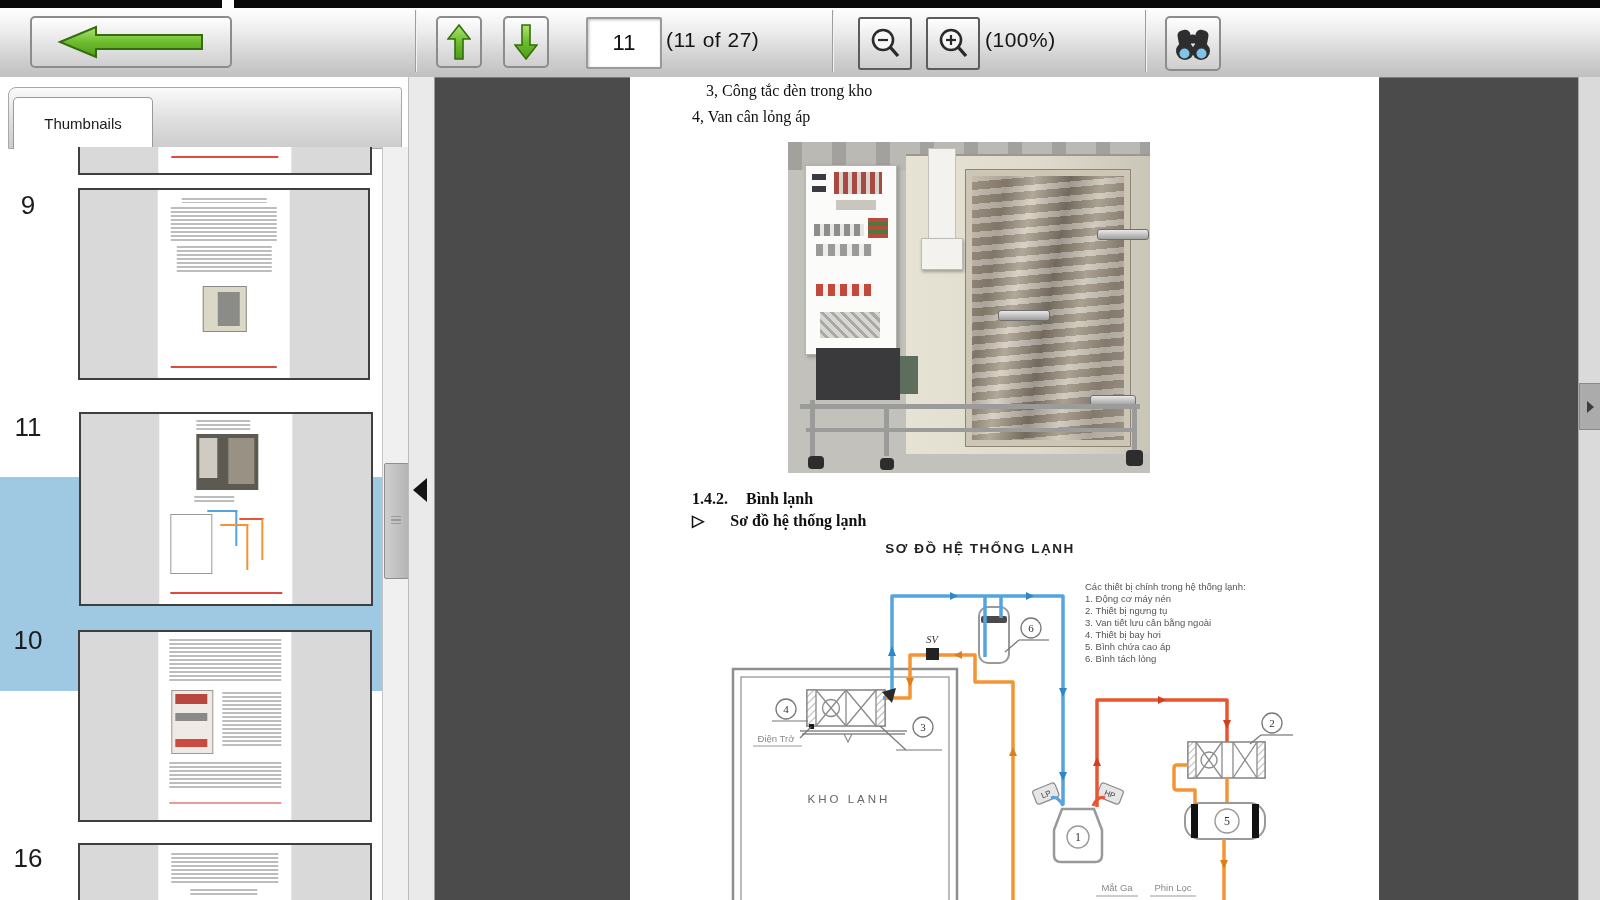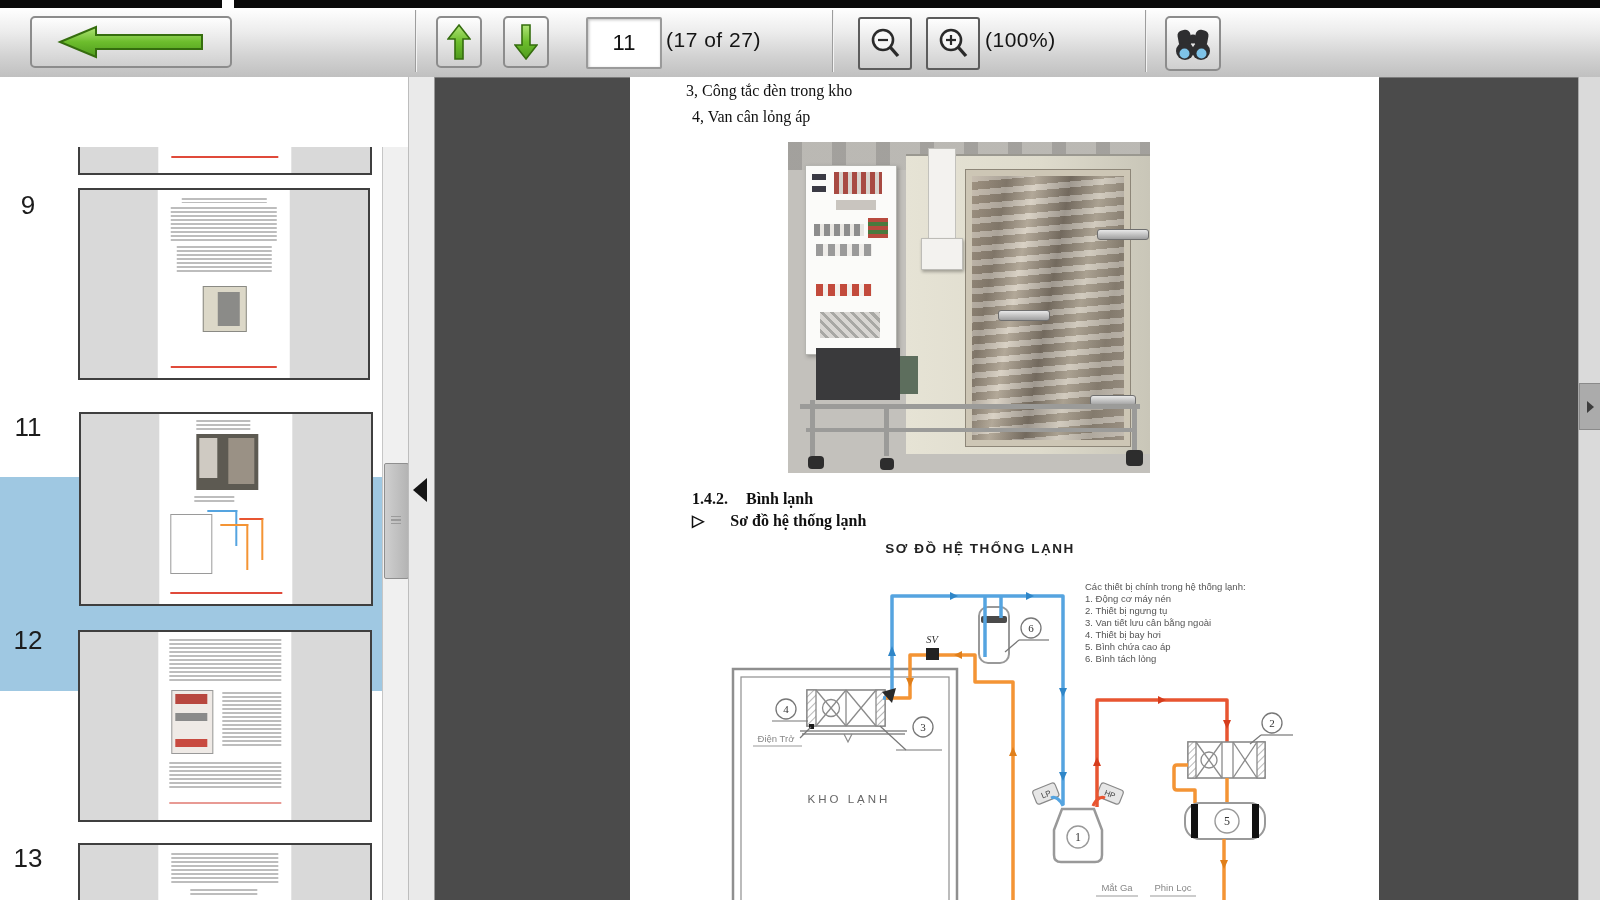--- a/index.html
+++ b/index.html
@@ -135,21 +135,21 @@
       <polygon points="12,3 23,17 16,17 16,37 8,37 8,17 1,17" fill="url(#grn)" stroke="#356d0e" stroke-width="1.6"></polygon>
     </svg>
   </div>
   <div id="next-btn" class="tb-btn abs">
     <svg width="24" height="40" viewBox="0 0 24 40">
       <polygon points="12,37 23,23 16,23 16,3 8,3 8,23 1,23" fill="url(#grn)" stroke="#356d0e" stroke-width="1.6"></polygon>
     </svg>
   </div>
 
   <input id="page-input" class="abs" value="11" style="">
-  <div class="tb-text abs" style="left:666px;">(17 of 27)</div>
+  <div class="tb-text abs" style="left:666px;">(11 of 27)</div>
 
   <div class="tb-sep abs" style="left:832px;"></div>
 
   <div id="zoomout-btn" class="tb-btn square abs">
     <svg width="38" height="38" viewBox="0 0 38 38">
       <circle cx="17" cy="15" r="10" fill="#f7f7f7" stroke="#2a2a2a" stroke-width="2.6"></circle>
       <line x1="12" y1="15" x2="22" y2="15" stroke="#2a2a2a" stroke-width="2.2"></line>
       <line x1="24.5" y1="22.5" x2="32" y2="31" stroke="#2a2a2a" stroke-width="3.4"></line>
     </svg>
   </div>
@@ -173,20 +173,25 @@
       <circle cx="12" cy="27" r="9" fill="#2e2e30"></circle>
       <circle cx="28" cy="27" r="9" fill="#2e2e30"></circle>
       <circle cx="11.5" cy="29.5" r="5" fill="#7ec3e8"></circle>
       <circle cx="28.5" cy="29.5" r="5" fill="#7ec3e8"></circle>
     </svg>
   </div>
 </div>
 
 <div id="sidebar" class="abs">
 
+  <div id="thumb-tabbar" class="abs">
+    <div id="thumb-tab" class="abs">
+      <span>Thumbnails</span>
+    </div>
+  </div>
 
   <div class="thumb-frame abs" style="left:78px;top:70px;width:290px;height:26px;border-top:none;">
     <div class="thumb-page">
       <div class="redline" style="left:10%;top:9px;width:80%;"></div>
     </div>
   </div>
 
   <div class="page-num abs" style="left:6px;top:113px;">9</div>
   <div class="thumb-frame abs" style="left:78px;top:111px;width:288px;height:188px;">
     <div class="thumb-page">
@@ -211,36 +216,36 @@
       </div>
       <div class="tline" style="left:26%;top:82px;width:30%;height:8px;"></div>
       <div class="abs" style="left:8%;top:100px;width:40px;height:58px;border:1px solid #9a9a9a;"></div>
       <div class="abs" style="left:36%;top:96px;width:28px;height:34px;border-top:2px solid #55a4e0;border-right:2px solid #55a4e0;"></div>
       <div class="abs" style="left:46%;top:110px;width:26px;height:44px;border-top:2px solid #f49434;border-right:2px solid #f49434;"></div>
       <div class="abs" style="left:60%;top:104px;width:22px;height:40px;border-top:2px solid #e85531;border-right:2px solid #f49434;"></div>
       <div class="redline" style="left:8%;top:178px;width:84%;"></div>
     </div>
   </div>
 
-  <div class="page-num abs" style="left:6px;top:548px;">12</div>
+  <div class="page-num abs" style="left:6px;top:548px;">10</div>
   <div class="thumb-frame abs" style="left:78px;top:553px;width:290px;height:188px;">
     <div class="thumb-page">
       <div class="tline" style="left:8%;top:7px;width:84%;height:44px;"></div>
       <div class="abs" style="left:10%;top:58px;width:40px;height:62px;background:#efeae6;border:1px solid #999;">
         <div class="abs" style="left:3px;top:3px;width:32px;height:10px;background:#b8473f;"></div>
         <div class="abs" style="left:3px;top:22px;width:32px;height:8px;background:#8a8a8a;"></div>
         <div class="abs" style="left:3px;top:48px;width:32px;height:8px;background:#c84a40;"></div>
       </div>
       <div class="tline" style="left:48%;top:60px;width:44%;height:56px;"></div>
       <div class="tline" style="left:8%;top:130px;width:84%;height:26px;"></div>
       <div class="redline" style="left:8%;top:170px;width:84%;background:#e89a94;"></div>
     </div>
   </div>
 
-  <div class="page-num abs" style="left:6px;top:766px;">13</div>
+  <div class="page-num abs" style="left:6px;top:766px;">16</div>
   <div class="thumb-frame abs" style="left:78px;top:766px;width:290px;height:57px;border-bottom:none;">
     <div class="thumb-page">
       <div class="tline" style="left:10%;top:8px;width:80%;height:30px;"></div>
       <div class="tline" style="left:24%;top:44px;width:50%;height:8px;"></div>
     </div>
   </div>
 
   <div id="side-scroll-track" class="abs">
     <div id="side-scroll-thumb" class="abs">
       <div class="grip"></div>
@@ -253,21 +258,21 @@
 </div>
 
 <div id="right-strip" class="abs">
   <div id="right-handle" class="abs">
     <div class="tri"></div>
   </div>
 </div>
 
 <div id="page" class="abs">
 
-  <div class="doc-line abs" style="left:56px;top:5px;text-align:right;">3, Công tắc đèn trong kho</div>
+  <div class="doc-line abs" style="left:76px;top:5px;text-align:right;">3, Công tắc đèn trong kho</div>
   <div class="doc-line abs" style="left:62px;top:31px;">4, Van cân lỏng áp</div>
 
   <div id="photo" class="abs">
     <div class="wall-shadow abs"></div>
     <div id="cabinet" class="abs">
       <div id="door" class="abs">
         <div class="streaks"></div>
       </div>
       <div class="handle-bar abs" style="left:191px;top:73px;width:50px;height:9px;"></div>
       <div class="handle-bar abs" style="left:92px;top:154px;width:50px;height:9px;"></div>

